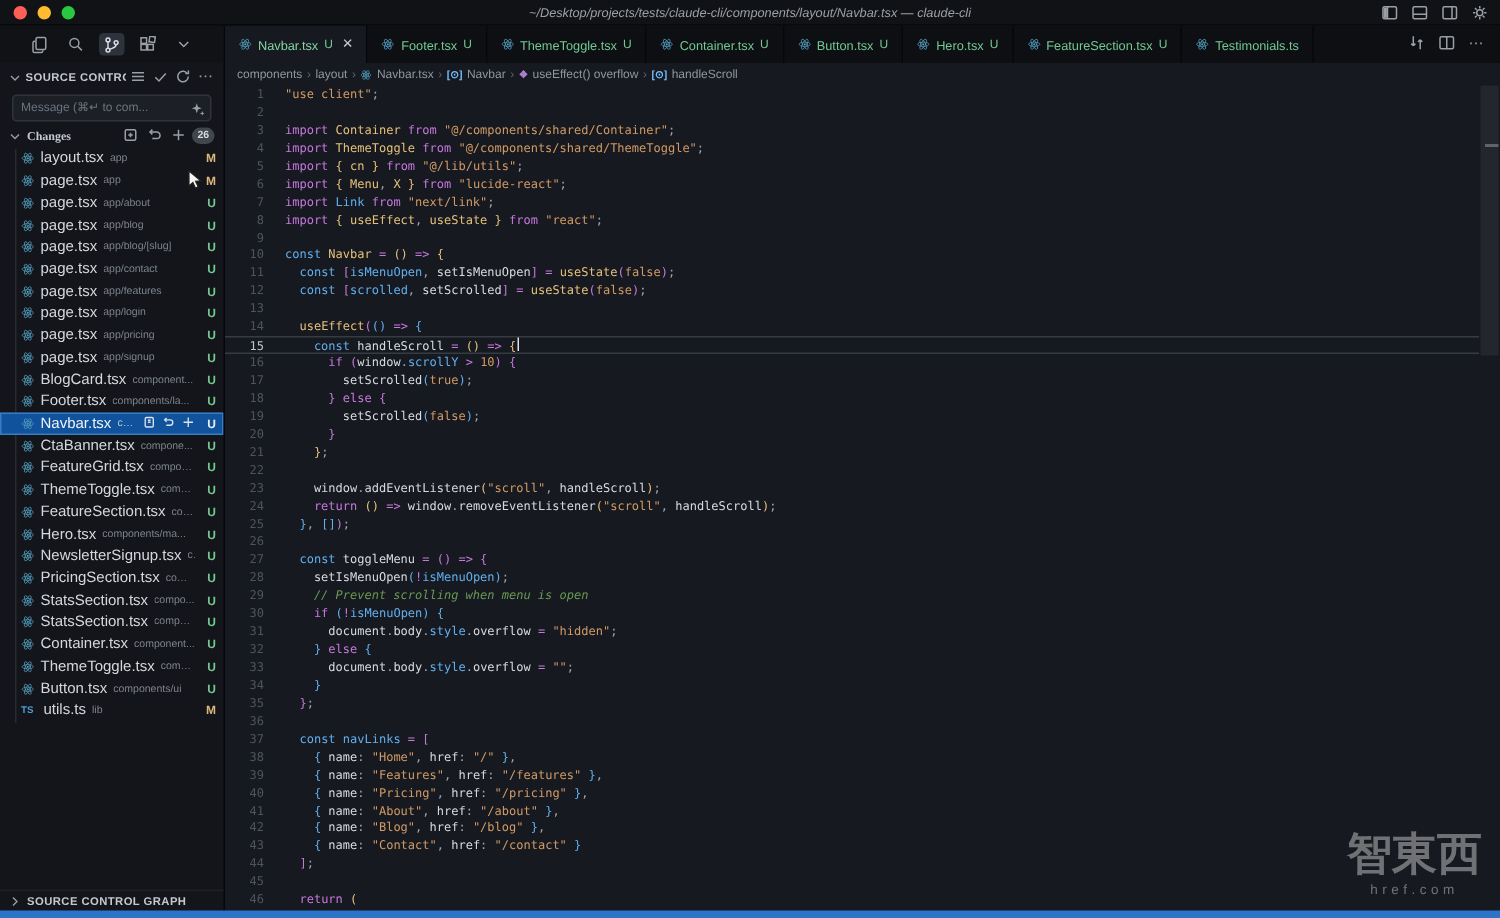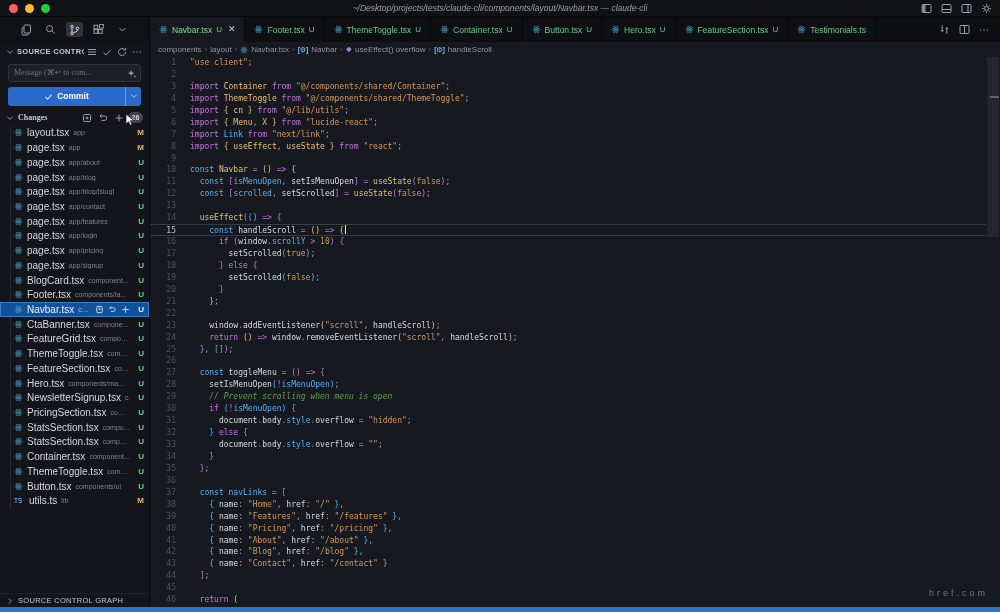--- a/index.html
+++ b/index.html
@@ -26,21 +26,21 @@
   .activity { height:25px; display:flex; align-items:center; gap:7px; padding-left:18px; background:#101216; }
   .act-btn { width:17px; height:15px; display:flex; align-items:center; justify-content:center; border-radius:3px; }
   .act-btn.active { background:#2e333b; }
 
   
   .sc-header { height:15px; display:flex; align-items:center; padding:0 6px; gap:3px; margin-top:2px; }
   .sc-title { font-size:7.5px; font-weight:bold; color:#c4c9d0; letter-spacing:.3px; flex:1; white-space:nowrap; overflow:hidden; }
   .sc-icons { display:flex; align-items:center; gap:5px; }
   .msg-wrap { position:relative; margin:2px 8px 0; }
   .msg-input { width:100%; height:18px; background:#1c2026; border:1px solid #2e333c; border-radius:3px;
-               color:#c8ccd2; font-size:8px; padding:0 16px 0 5px; font-family:Liberation Serif, serif; }
+               color:#c8ccd2; font-size:8px; padding:0 16px 0 5px; font-family:Liberation Sans, sans-serif; }
   .msg-input::placeholder { color:#6b7280; }
   .msg-sparkle { position:absolute; right:4px; top:4px; }
   .commit-btn { margin:5px 8px 2px; height:19px; background:#2a6acb; border-radius:3px; display:flex; align-items:center; color:#fff; cursor:pointer; }
   .commit-main { flex:1; display:flex; align-items:center; justify-content:center; gap:4px; font-size:8.5px; font-weight:bold; }
   .commit-split { width:16px; height:100%; border-left:1px solid rgba(255,255,255,.3); display:flex; align-items:center; justify-content:center; }
   .changes-header { height:16px; display:flex; align-items:center; padding:0 6px 0 6px; gap:4px; margin-top:2px; }
   .chg-label { font-size:8px; font-weight:bold; color:#c4c9d0; flex:1;font-family:Liberation Serif, serif; }
   .chg-icons { display:flex; align-items:center; gap:6px; }
   .badge { min-width:15px; height:11px; border-radius:6px; background:#41464d; color:#d6d8db; font-size:7px; font-weight:bold;
            display:flex; align-items:center; justify-content:center; padding:0 3px; }
@@ -52,21 +52,21 @@
   .frow .fdesc { font-size:7px; color:#7d838d; white-space:nowrap; overflow:hidden; text-overflow:ellipsis; flex:1; }
   .frow .fstat { font-size:8px; font-weight:bold; width:10px; text-align:right; }
   .st-U { color:#73c991; } .st-M { color:#dcb67a; }
   .frow.sel { background:#10529c; outline:1px solid rgba(90,160,230,.55); outline-offset:-1px; }
   .frow.sel .fname { color:#eef3f8; } .frow.sel .fdesc { color:#b9c6d6; }
   .frow.sel .fstat { color:#e8eef5; }
   .row-actions { display:flex; align-items:center; gap:4px; }
   .ts-badge { font-size:6.5px; font-weight:bold; color:#4f9cd6; width:11px; }
 
   .graph-header { height:14px; display:flex; align-items:center; gap:4px; padding:0 6px; border-top:1px solid #1e2126;
-                  font-size:7.5px; font-weight:normal; color:#c4c9d0; letter-spacing:.3px; margin-top:auto; }
+                  font-size:7.5px; font-weight:bold; color:#c4c9d0; letter-spacing:.3px; margin-top:auto; }
 
   
   .tabbar { height:25px; background:#0d0f13; display:flex; align-items:stretch; position:relative; overflow:hidden; }
   .tab { display:flex; align-items:center; gap:4px; padding:0 9px; border-right:1px solid #05070a; background:#0d0f13; cursor:pointer; white-space:nowrap; }
   .tab .tlabel { font-size:8.5px; color:#73c991; }
   .tab .tstat  { font-size:8px; color:#73c991; }
   .tab.active { background:#16191f; }
   .tab.active .tlabel { color:#84d6a0; }
   .tab-x { color:#c7ccd2; font-size:9px; margin-left:2px; line-height:1; }
   .tab-actions { position:absolute; right:0; top:0; height:25px; display:flex; align-items:center; gap:9px; padding:0 10px 0 8px; background:#0d0f13; }
@@ -215,33 +215,20 @@
       <div class="msg-wrap">
         <input class="msg-input" value="" placeholder="Message (⌘↵ to com..." style="">
         <span class="msg-sparkle">
           <svg width="10" height="10" viewBox="0 0 12 12">
               <path fill="#9aa0a8" d="M5 1l1 3 3 1-3 1-1 3-1-3-3-1 3-1z"></path>
               <path fill="#9aa0a8" d="M9.4 7.2l.5 1.4 1.4.5-1.4.5-.5 1.4-.5-1.4-1.4-.5 1.4-.5z"></path>
             </svg>
         </span>
       </div>
 
-      <div class="commit-btn">
-        <span class="commit-main">
-          <svg class="ic-light" width="9" height="9" viewBox="0 0 10 10">
-              <path d="M1.5 5.5l2.5 2.5 4.5-5" stroke-width="1.3"></path>
-            </svg>
-          <span>Commit</span>
-        </span>
-        <span class="commit-split">
-          <svg class="ic-light" width="8" height="8" viewBox="0 0 9 9">
-              <path d="M1.5 3l3 3 3-3"></path>
-            </svg>
-        </span>
-      </div>
 
       <div class="changes-header">
         <svg class="ic" width="8" height="8" viewBox="0 0 9 9">
             <path d="M1.5 3l3 3 3-3"></path>
           </svg>
         <span class="chg-label">Changes</span>
         <span class="chg-icons">
           <span><svg class="ic" width="10" height="10" viewBox="0 0 10 10">
                 <rect x="1.5" y="1.5" width="7" height="7" rx="1"></rect>
                 <path d="M5 3.5v3M3.5 5h3"></path>
@@ -698,20 +685,21 @@
       <div class="vscroll">
         <div class="vthumb"></div>
       </div>
       <div class="ruler-mark"></div>
     </div>
   </div>
 
   <div class="statusbar"></div>
 
   <div class="watermark">
+    <div class="wm-logo">智東西</div>
     <div class="wm-url">href.com</div>
   </div>
 
   <div class="mouse-cursor">
     <svg width="12" height="14" viewBox="0 0 12 14">
         <path d="M1 1l0 10 2.6-2.3 1.7 3.6 1.8-.8-1.7-3.6 3.4-.4z" fill="#f5f5f5" stroke="#222" stroke-width="0.8"></path>
       </svg>
   </div>
 </div>
 

